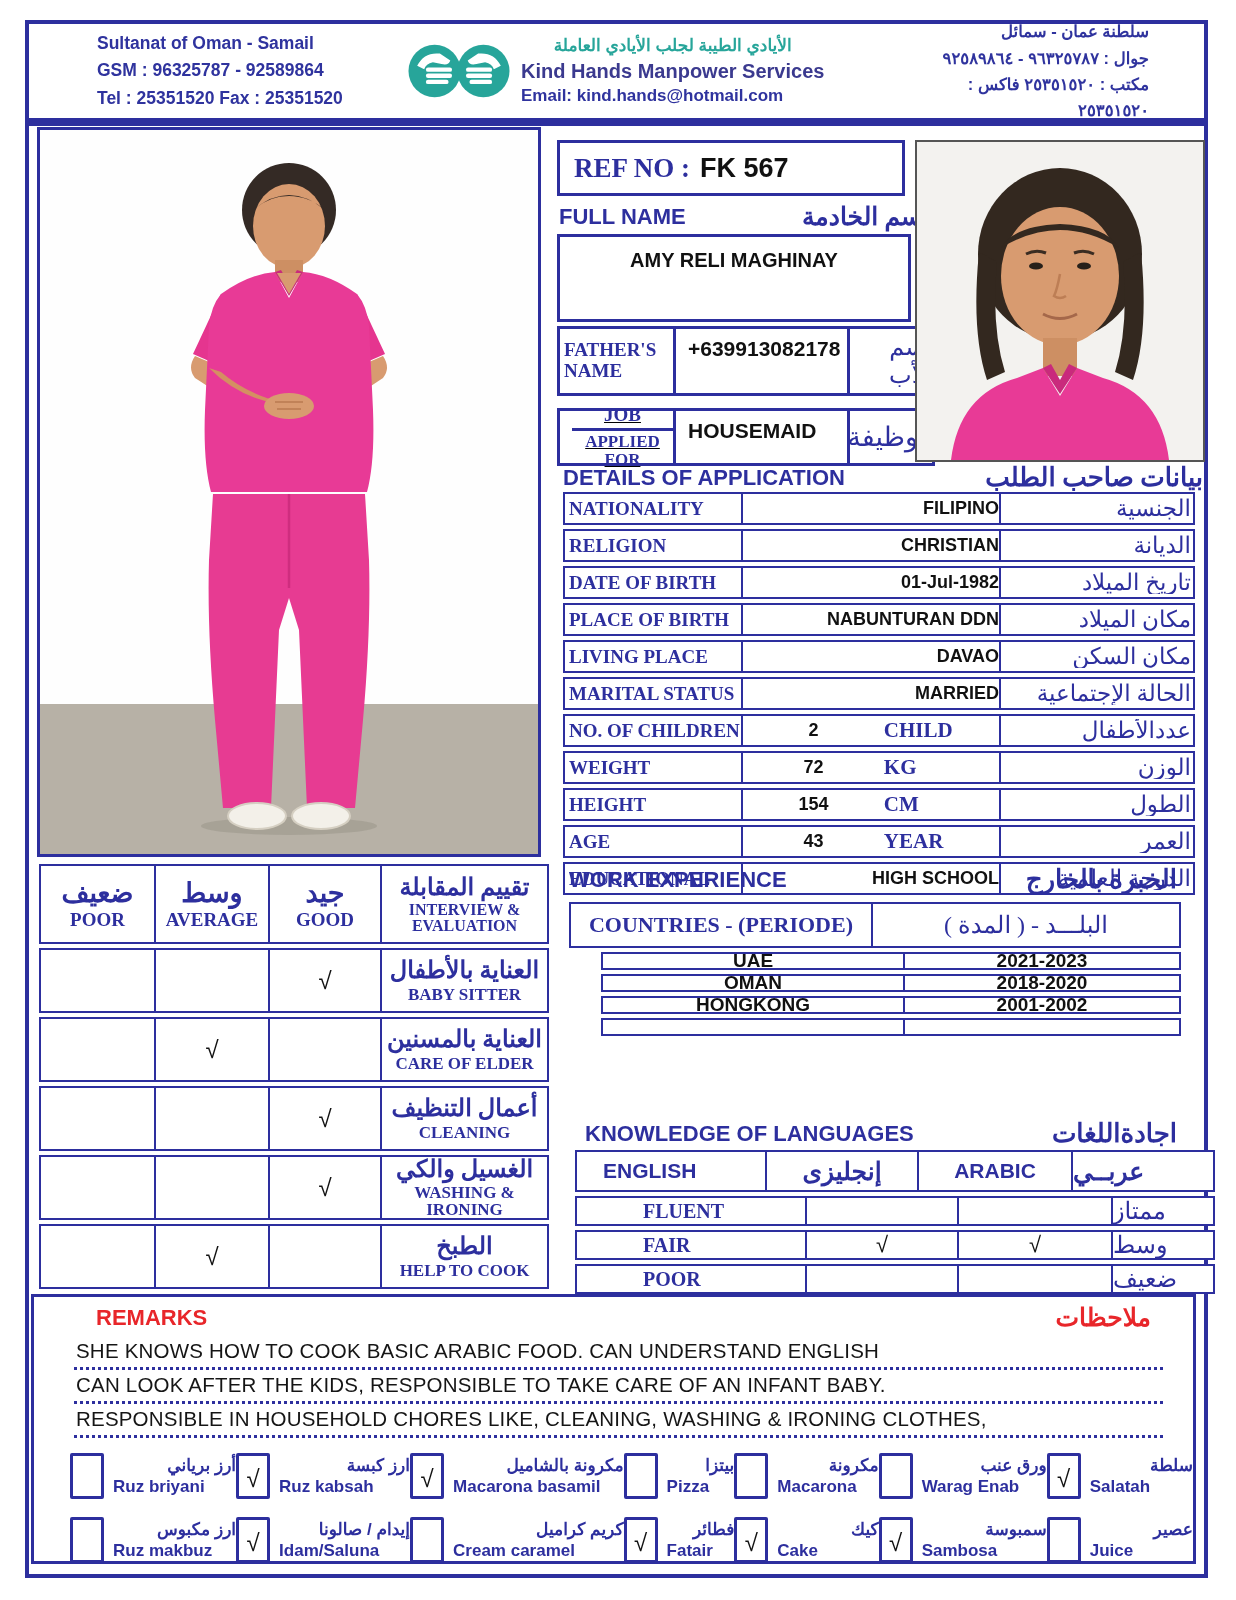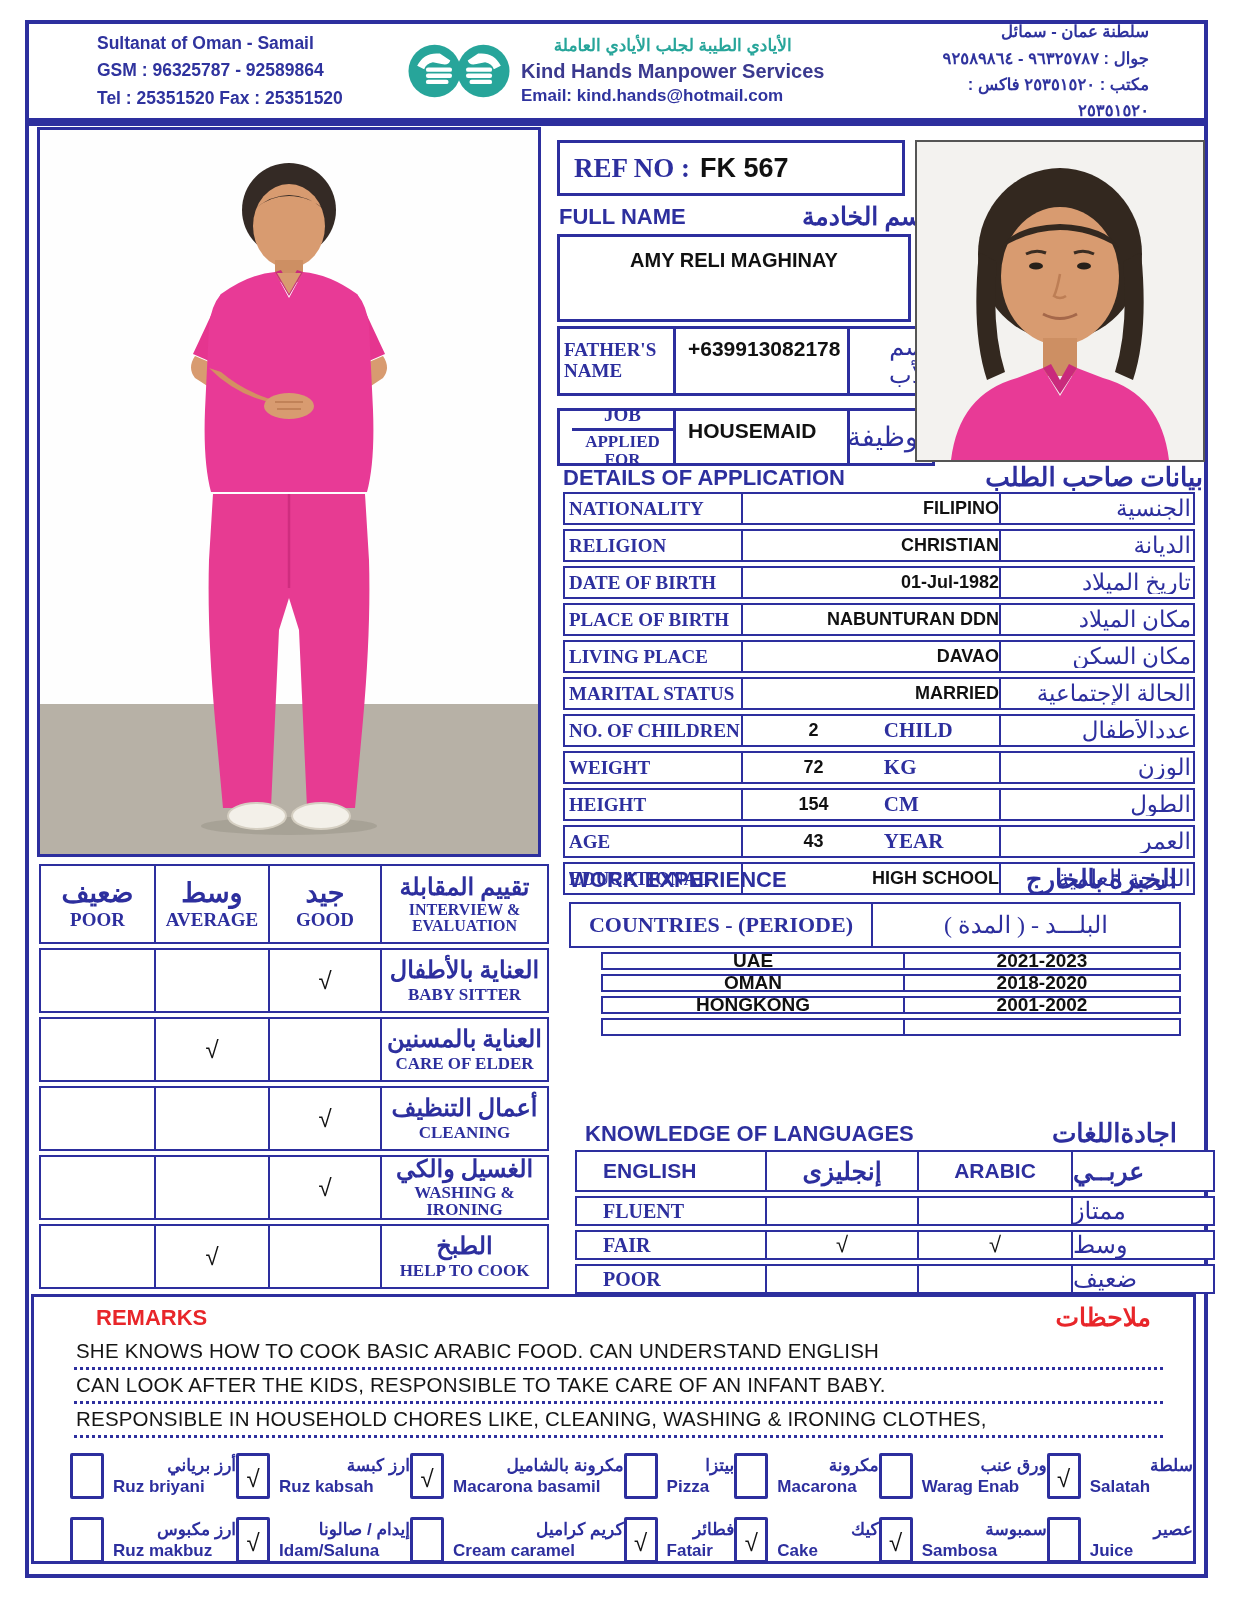--- a/index.html
+++ b/index.html
@@ -30,21 +30,21 @@
   #fullname-row .fn-en{font-weight:bold;font-size:22px;color:#2d2f9e;}
   #fullname-row .fn-ar{font-size:25px;color:#2d2f9e;direction:rtl;font-weight:bold;font-family:"Liberation Serif",serif;}
   #name-box{position:absolute;left:528px;top:108px;width:348px;height:82px;border:3px solid #2d2f9e;text-align:center;}
   #name-box .nval{margin-top:12px;font-weight:bold;font-size:20px;color:#111;}
   
   .row3-box{position:absolute;left:528px;width:378px;border:3px solid #2d2f9e;display:flex;box-sizing:border-box;}
   #father-box{top:200px;height:70px;}
   #job-box{top:282px;height:58px;}
   .r3-label{width:116px;border-right:3px solid #2d2f9e;display:flex;flex-direction:column;justify-content:center;padding-left:4px;box-sizing:border-box;}
   .r3-label span{font-family:"Liberation Serif",serif;font-weight:bold;color:#2d2f9e;font-size:19px;line-height:1.1;}
-  #job-box .r3-label{padding-left:12px;}
+  #job-box .r3-label{padding-left:12px;text-decoration:underline;}
   #job-box .r3-label .jl1{text-align:center;border-bottom:3px solid #2d2f9e;padding:1px 0 2px;}
   #job-box .r3-label .jl2{text-align:center;font-size:17px;padding-top:2px;}
   .r3-value{flex:1;display:flex;align-items:flex-start;padding:8px 0 0 12px;font-weight:bold;font-size:21px;color:#111;}
   .r3-ar{width:82px;border-left:3px solid #2d2f9e;display:flex;align-items:center;justify-content:center;font-size:24px;color:#2d2f9e;font-family:"Liberation Serif",serif;direction:rtl;}
   
   #passport-box{position:absolute;left:886px;top:14px;width:286px;height:318px;border:2px solid #555;background:#f3f2ef;overflow:hidden;}
   
   .sec-heading{position:absolute;display:flex;justify-content:space-between;align-items:center;}
   .sec-heading .sh-en{font-weight:bold;font-size:22px;color:#2d2f9e;}
   .sec-heading .sh-ar{font-size:26px;color:#2d2f9e;font-family:"Liberation Serif",serif;direction:rtl;font-weight:bold;}
@@ -68,21 +68,21 @@
   #work-table .wheader{height:46px;align-items:center;}
   #work-table .wrow{height:18px;align-items:center;margin-left:32px;}
   .wc1{width:300px;border-right:2.5px solid #2d2f9e;height:100%;display:flex;align-items:center;justify-content:center;}
   .wc2{flex:1;display:flex;align-items:center;justify-content:center;height:100%;}
   .whl{font-family:"Liberation Serif",serif;font-weight:bold;font-size:22px;color:#2d2f9e;}
   .whr{font-size:24px;color:#2d2f9e;font-family:"Liberation Serif",serif;direction:rtl;}
   .wval{font-weight:bold;font-size:19px;color:#111;}
   
   #lang-table{position:absolute;left:546px;top:1024px;width:640px;}
   #lang-table .lheader{height:42px;align-items:center;}
-  #lang-table .lrow{height:30px;align-items:center;}
+  #lang-table .lrow{height:30px;align-items:center;padding-left:40px;}
   .lc{height:100%;display:flex;align-items:center;}
   .lc:nth-child(1){width:162px;}
   .lc:nth-child(2){width:150px;border-left:2.5px solid #2d2f9e;justify-content:center;}
   .lc:nth-child(3){width:152px;border-left:2.5px solid #2d2f9e;justify-content:center;}
   .lc:nth-child(4){flex:1;border-left:2.5px solid #2d2f9e;justify-content:flex-end;padding-right:14px;}
   .lh-en{font-weight:bold;font-size:21px;color:#2d2f9e;}
   .lc:nth-child(1).lh-en,.len{padding-left:26px;}
   .lh-ar,.lh-ar2{font-size:25px;color:#2d2f9e;font-family:"Liberation Serif",serif;direction:rtl;font-weight:bold;}
   .len{font-family:"Liberation Serif",serif;font-weight:bold;font-size:20px;color:#2d2f9e;}
   .lchk{font-size:22px;color:#111;}

